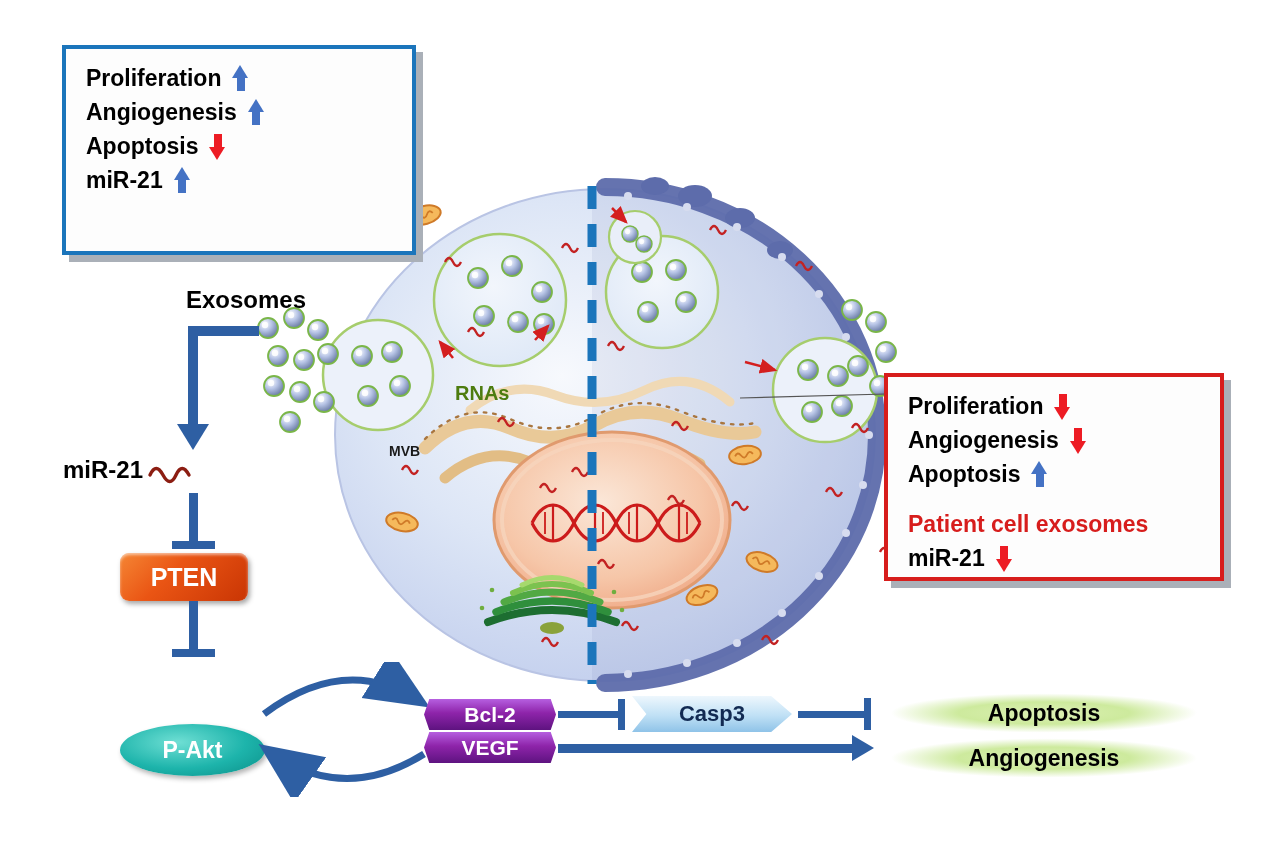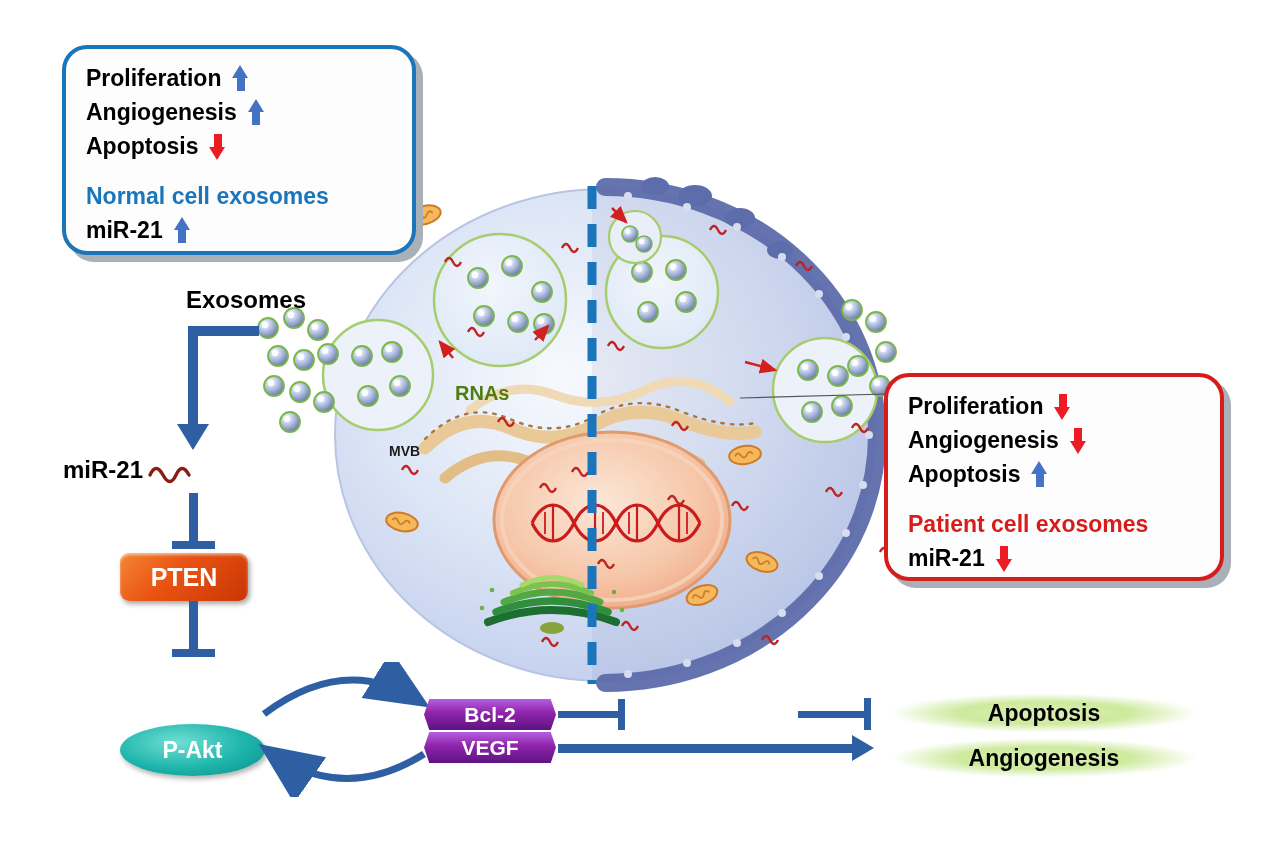--- a/index.html
+++ b/index.html
@@ -1,21 +1,21 @@
 <!DOCTYPE html>
 <html><head>
 <meta charset="utf-8">
 <style>
   html,body{margin:0;padding:0;background:#fff;}
   .canvas{position:relative;width:1276px;height:851px;background:#ffffff;overflow:hidden;
           font-family:"Liberation Sans",sans-serif;}
   .lbl{position:absolute;font-weight:bold;color:#000;}
   
   .info-box{position:absolute;background:#fdfdfd;border-style:solid;border-width:4px;
-            box-shadow:7px 7px 0 #aab0b8;padding:12px 20px;box-sizing:border-box;border-radius:25px;}
+            box-shadow:7px 7px 0 #aab0b8;padding:12px 20px;box-sizing:border-box;}
   .info-box.blue{border-color:#1b75bb;}
   .info-box.red{border-color:#d71d1c;}
   .info-line{display:flex;align-items:center;gap:11px;height:34px;font-size:23px;font-weight:bold;color:#000;}
   .sub-blue{color:#1b75bb;margin-top:16px;}
   .sub-red{color:#d71d1c;margin-top:16px;}
   
   .barrow{position:relative;display:inline-block;width:17px;height:27px;flex:0 0 17px;}
   .barrow i{position:absolute;display:block;}
   .barrow.up .head{top:0;left:0;width:0;height:0;border-left:8.5px solid transparent;border-right:8.5px solid transparent;border-bottom:13px solid currentColor;}
   .barrow.up .stem{left:4.5px;top:12px;width:8px;height:14px;background:currentColor;}
@@ -265,21 +265,20 @@
           <i class="stem"></i>
         </span>
     </div>
     <div class="info-line">
       <span>Apoptosis</span>
       <span class="barrow down arr-red">
           <i class="head"></i>
           <i class="stem"></i>
         </span>
     </div>
-    <div class="info-line sub-blue">Normal cell exosomes</div>
     <div class="info-line">
       <span>miR-21</span>
       <span class="barrow up arr-blue">
           <i class="head"></i>
           <i class="stem"></i>
         </span>
     </div>
   </div>
 
   <div class="info-box red" style="left:884px;top:373px;width:340px;height:208px;">
@@ -352,20 +351,23 @@
   <div class="node pbar" style="left:424px;top:699px;width:132px;height:31px;">
     <span>Bcl-2</span>
   </div>
   <div class="node pbar" style="left:424px;top:732px;width:132px;height:31px;">
     <span>VEGF</span>
   </div>
 
   <div class="tline" style="left:558px;top:711px;width:60px;height:7px;"></div>
   <div class="tline" style="left:618px;top:699px;width:7px;height:31px;"></div>
 
+  <div class="node casp" style="left:632px;top:696px;width:160px;height:36px;">
+    <span>Casp3</span>
+  </div>
 
   <div class="tline" style="left:798px;top:711px;width:66px;height:7px;"></div>
   <div class="tline" style="left:864px;top:698px;width:7px;height:32px;"></div>
 
   <div class="glow" style="left:888px;top:693px;width:312px;height:40px;">
     <span>Apoptosis</span>
   </div>
   <div class="glow" style="left:888px;top:738px;width:312px;height:40px;">
     <span>Angiogenesis</span>
   </div>

